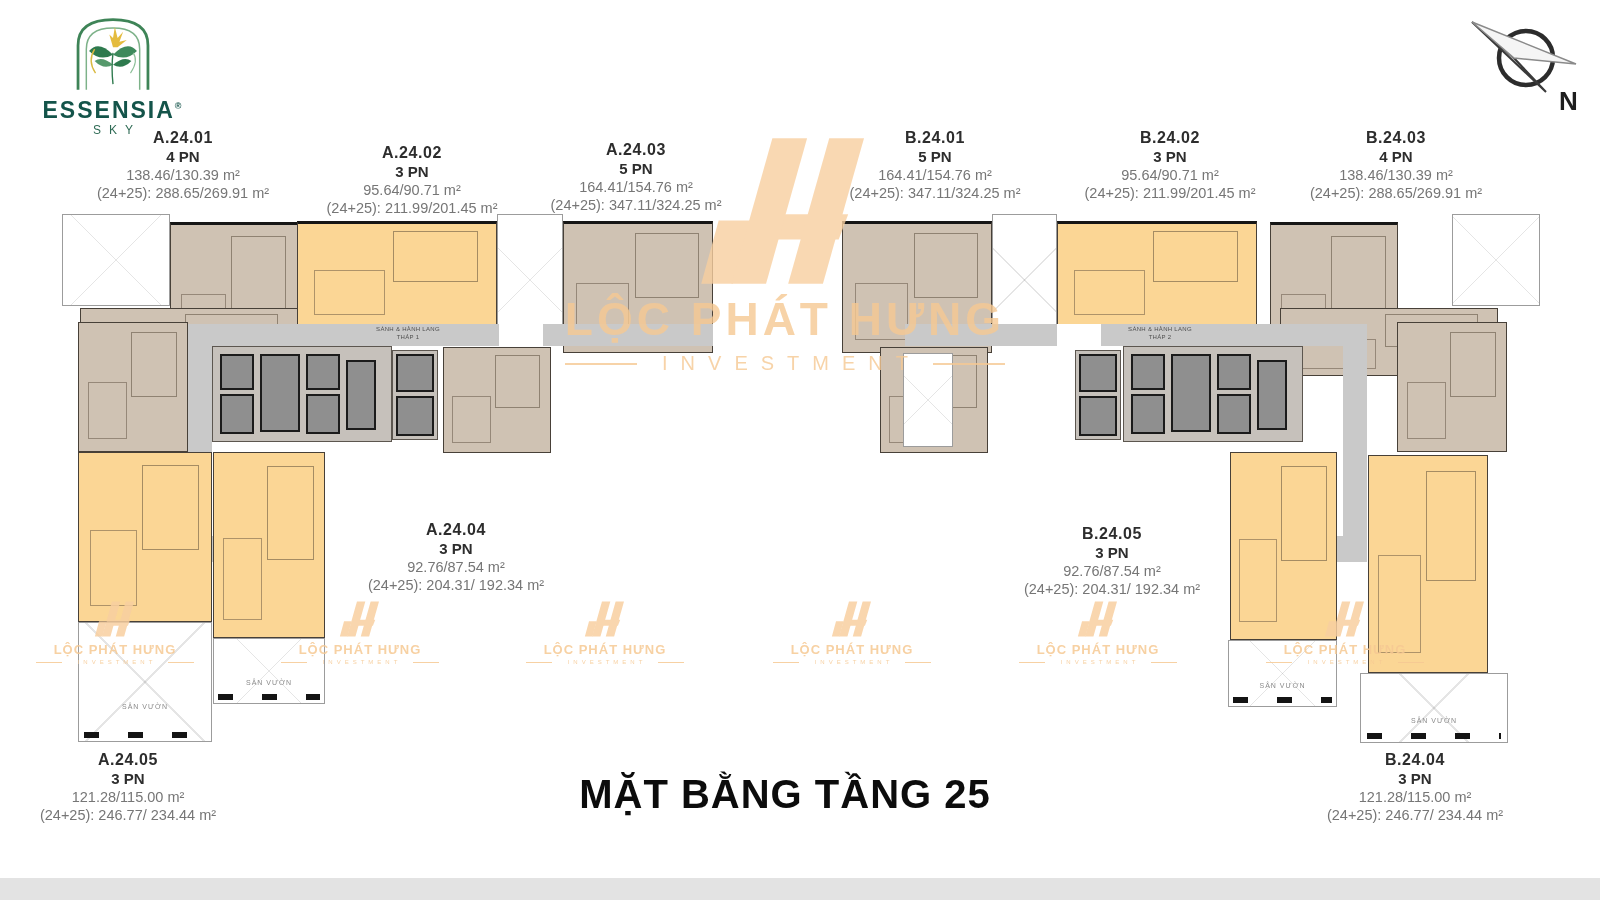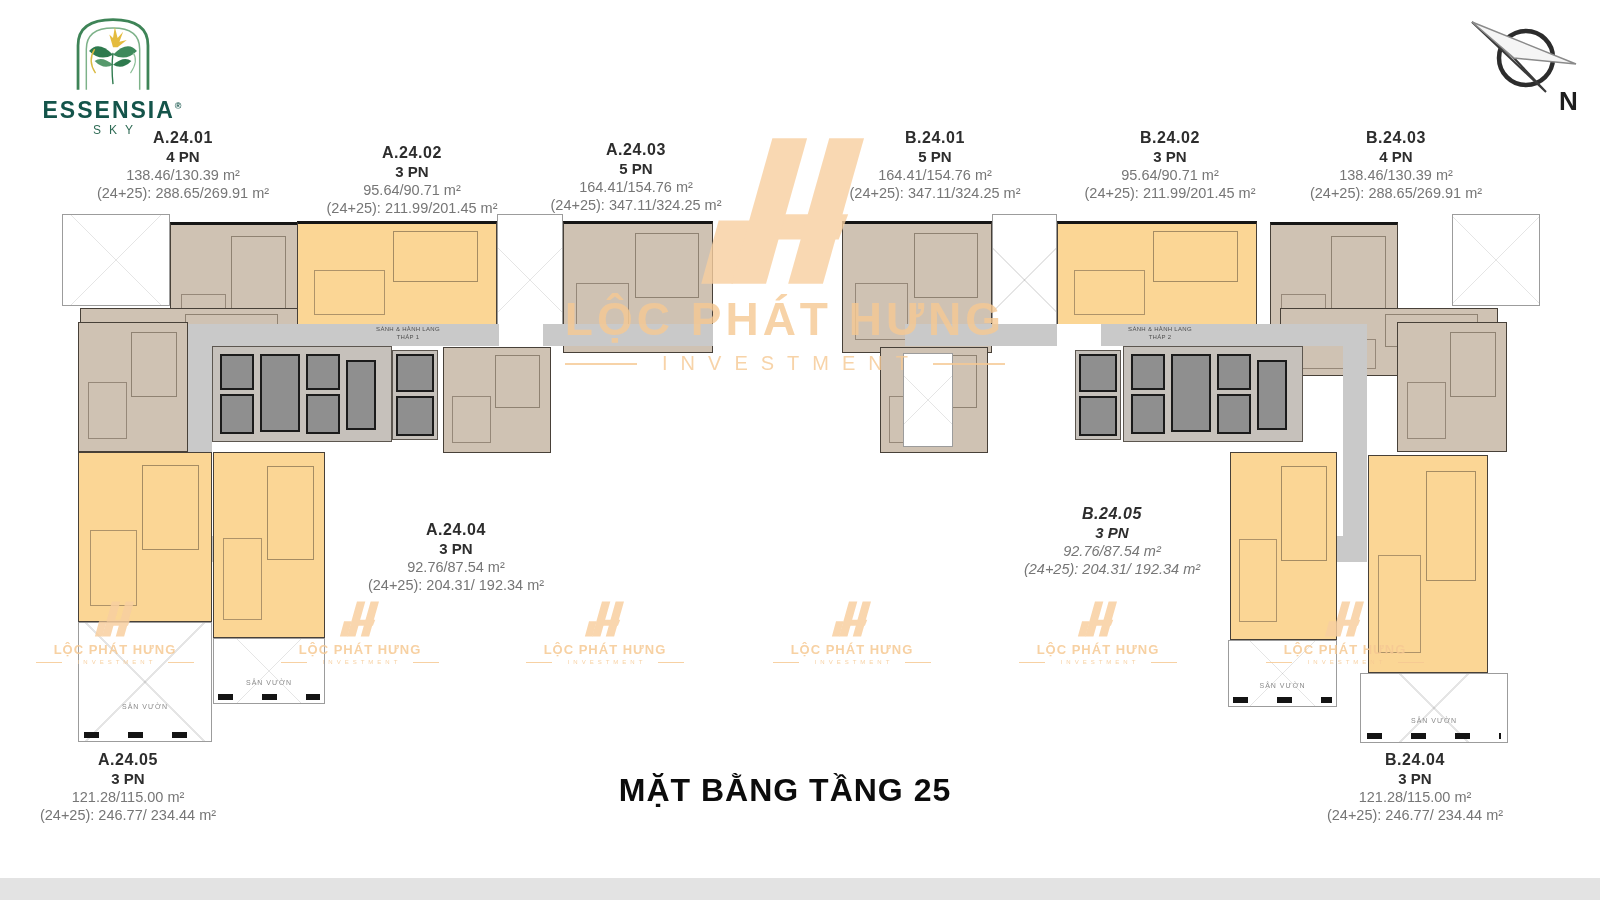--- a/index.html
+++ b/index.html
@@ -55,21 +55,21 @@
   .wm-sm .wm-inv .ln{flex:0 0 26px;border-top:1px solid var(--watermark);}
 
   
   .brand{position:absolute;left:28px;top:12px;width:170px;text-align:center;z-index:8;}
   .brand-name{font-family:Liberation Sans, sans-serif;font-size:23px;font-weight:bold;
        letter-spacing:2px;color:var(--logo-text);line-height:24px;}
   .brand-name sup{font-size:9px;}
   .brand-sub{font-size:12px;letter-spacing:8px;text-indent:8px;color:#2f6b55;margin-top:1px;}
   .compass{position:absolute;left:1462px;top:12px;width:122px;height:102px;z-index:8;}
   .main-title{position:absolute;left:540px;top:772px;width:490px;text-align:center;
-       font-size:32px;font-weight:bold;letter-spacing:1px;color:var(--title-black);z-index:8;}
+       font-size:40px;font-weight:bold;letter-spacing:1px;color:var(--title-black);z-index:8;}
   .bottom-bar{position:absolute;left:0;top:878px;width:1600px;height:22px;
        background:var(--bottom-bar);z-index:9;}
 </style>
 </head>
 <body>
 
 <svg width="0" height="0" style="position:absolute">
   <defs>
     <g id="lhglyph">
       <polygon points="18,56 38,56 27,96 7,96"></polygon>
@@ -304,21 +304,21 @@
   <div class="pn">4 PN</div>
   <div class="area">138.46/130.39 m²</div>
   <div class="area">(24+25): 288.65/269.91 m²</div>
 </div>
 <div class="ulabel" style="left:336px;top:520px;">
   <div class="uid">A.24.04</div>
   <div class="pn">3 PN</div>
   <div class="area">92.76/87.54 m²</div>
   <div class="area">(24+25): 204.31/ 192.34 m²</div>
 </div>
-<div class="ulabel" style="left:992px;top:504px;font-style:italic;">
+<div class="ulabel" style="left:992px;top:524px;">
   <div class="uid">B.24.05</div>
   <div class="pn">3 PN</div>
   <div class="area">92.76/87.54 m²</div>
   <div class="area">(24+25): 204.31/ 192.34 m²</div>
 </div>
 <div class="ulabel" style="left:8px;top:750px;">
   <div class="uid">A.24.05</div>
   <div class="pn">3 PN</div>
   <div class="area">121.28/115.00 m²</div>
   <div class="area">(24+25): 246.77/ 234.44 m²</div>

